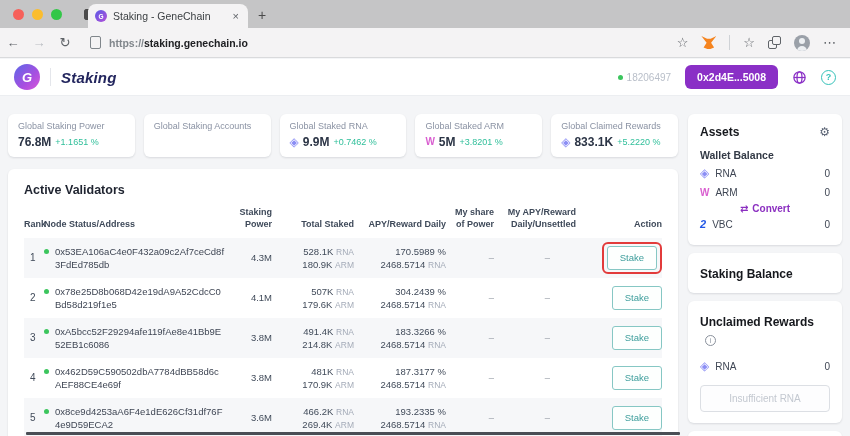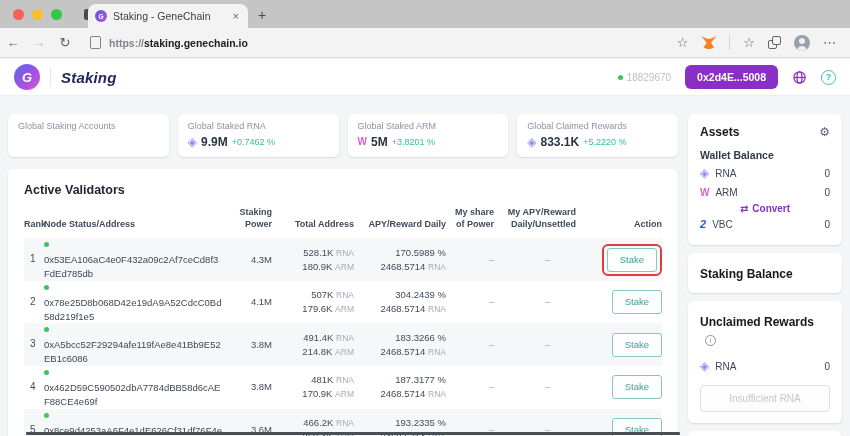--- a/index.html
+++ b/index.html
@@ -67,21 +67,21 @@
   .stat-change { font-size:9px; color:#2fbf9a; }
 
   .validators { padding:14px 16px 0; height:430px; }
   .v-title { font-size:12.5px; font-weight:bold; color:#1f2430; margin-bottom:10px; }
   table { width:100%; border-collapse:collapse; table-layout:fixed; }
   th { font-size:9px; font-weight:bold; color:#3f4a5a; vertical-align:bottom; padding-bottom:8px; line-height:1.3; }
   td { font-size:9.5px; color:#414b5a; height:40px; vertical-align:middle; line-height:1.45; }
   .vrow:nth-child(odd) td { background:#f6f7f9; }
   .ta-l { text-align:left; } .ta-r { text-align:right; } 
   .td-rank { padding-left:6px; font-size:10px; }
-  .node-cell { display:flex; gap:6px; padding-right:8px;flex-direction:column; }
+  .node-cell { display:flex; gap:6px; padding-right:8px; }
   .status-dot { width:5px; height:5px; border-radius:50%; background:#3bc55d; margin-top:4px; flex:0 0 5px; }
   .addr { word-break:break-all; color:#3f4654; }
   .unit { color:#a4abb8; font-size:8.5px; }
   .pad-share { padding-right:10px; }
   .pad-myapy { padding-right:26px; }
   .stake-btn { display:inline-block; border:1px solid #86c7c4; color:#3c9d9b; background:#fdfffe; font-size:9.5px; border-radius:3px; padding:4px 12px; }
   .hl { display:inline-block; border:2px solid #e23b3b; border-radius:6px; padding:2px 3px; }
   .dash { color:#9aa0aa; }
   .win-edge { position:absolute; left:26px; top:432px; width:654px; height:3px; background:#4a4e55; border-radius:1px; z-index:6; }
 
@@ -142,38 +142,45 @@
     </div>
   </div>
 
   <div class="appheader">
     <span class="logo">G</span>
     <span class="logo-sep"></span>
     <span class="app-title">Staking</span>
     <div class="hdr-right">
       <span class="block">
           <span class="dot"></span>
-          <span>18829670</span>
+          <span>18206497</span>
         </span>
       <button class="wallet-btn">0x2d4E...5008</button>
       <span class="globe">
         <svg width="15" height="15" viewBox="0 0 24 24" fill="none" stroke="#8a2fc6" stroke-width="2">
             <circle cx="12" cy="12" r="9"></circle>
             <ellipse cx="12" cy="12" rx="4" ry="9"></ellipse>
             <line x1="3" y1="12" x2="21" y2="12"></line>
           </svg>
       </span>
       <span class="help">?</span>
     </div>
   </div>
 
   <div class="content">
     <div class="main">
 
       <div class="stats">
+        <div class="card stat">
+          <div class="stat-label">Global Staking Power</div>
+          <div class="stat-line">
+              <span class="stat-value">76.8M</span>
+              <span class="stat-change">+1.1651 %</span>
+            </div>
+        </div>
         <div class="card stat">
           <div class="stat-label">Global Staking Accounts</div>
         </div>
         <div class="card stat">
           <div class="stat-label">Global Staked RNA</div>
           <div class="stat-line">
               <span class="coin-ic">◈</span>
               <span class="stat-value">9.9M</span>
               <span class="stat-change">+0.7462 %</span>
             </div>
@@ -207,21 +214,21 @@
               <col style="width:92px">
               <col style="width:58px">
               <col style="width:72px">
               <col style="width:86px">
             </colgroup>
           <thead>
             <tr>
               <th class="ta-l">Rank</th>
               <th class="ta-l">Node Status/Address</th>
               <th class="ta-r">Staking Power</th>
-              <th class="ta-r">Total Address</th>
+              <th class="ta-r">Total Staked</th>
               <th class="ta-r">APY/Reward Daily</th>
               <th class="ta-r pad-share">My share of Power</th>
               <th class="ta-r">My APY/Reward Daily/Unsettled</th>
               <th class="ta-r">Action</th>
             </tr>
           </thead>
           <tbody>
             <tr class="vrow">
               <td class="td-rank">1</td>
               <td>

